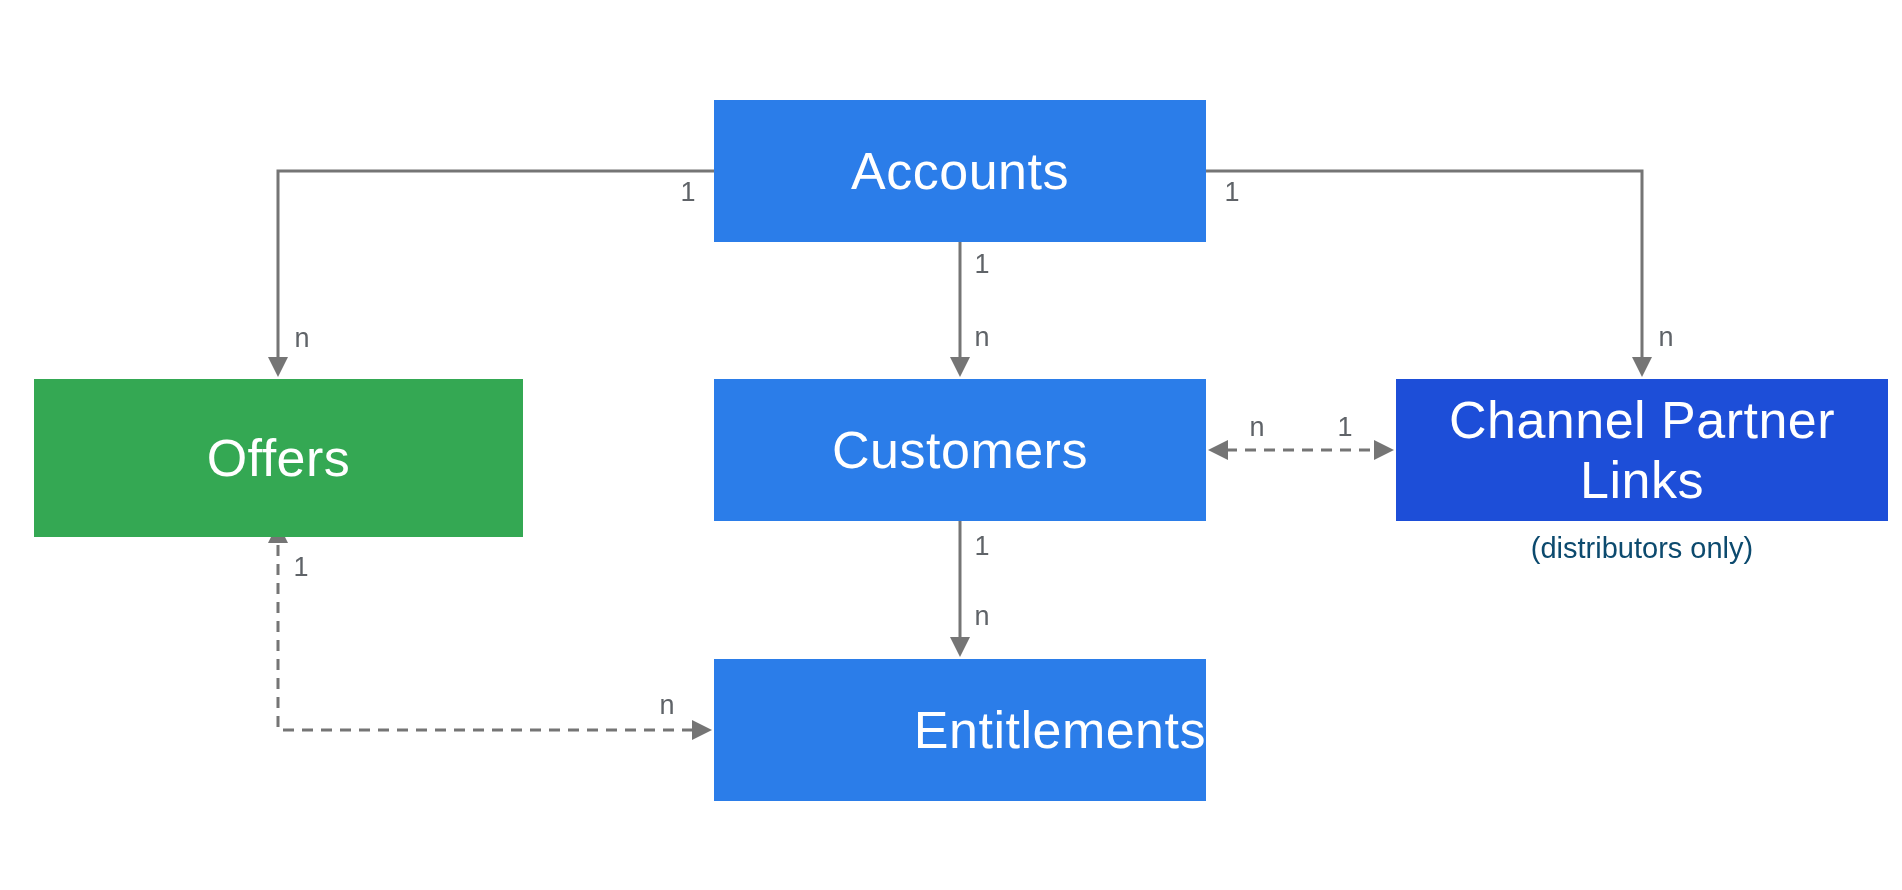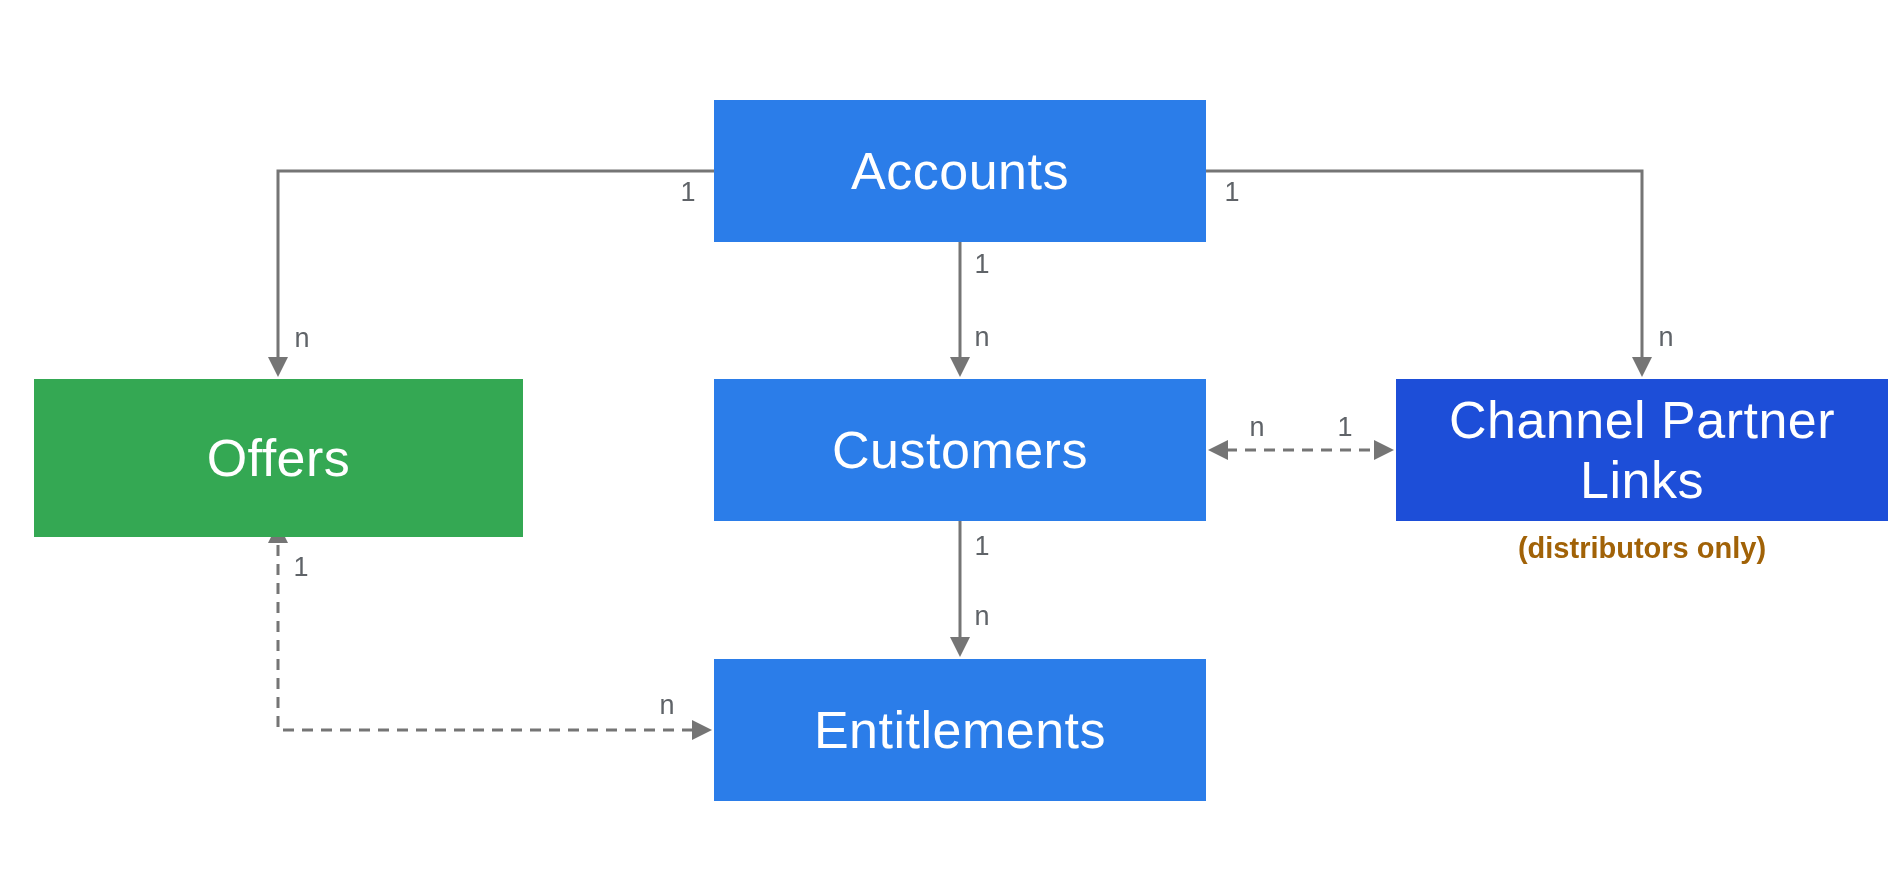--- a/index.html
+++ b/index.html
@@ -68,24 +68,23 @@
   .el-4f { left: 982px;  top: 546px; }
   .el-4t { left: 982px;  top: 616px; }
   .el-5f { left: 301px;  top: 567px; }
   .el-5t { left: 667px;  top: 705px; }
 
   .node-note {
     position: absolute;
     left: 1642px;
     top: 548px;
     transform: translate(-50%, -50%);
-    color: #a16207;
+    color: #0c4a6e;
     font-size: 29px;
     white-space: nowrap;
-    font-weight: bold;
   }
 </style>
 </head>
 <body>
 
 <div class="canvas">
 
   <svg class="edges-svg" viewBox="0 0 1902 890" xmlns="http://www.w3.org/2000/svg">
 
     <path class="edge-line" d="M714,171 H278 V359"></path>
@@ -118,21 +117,21 @@
   </div>
 
   <div class="node node-customers" style="background-color: rgb(43, 125, 233);">
     <span>Customers</span>
   </div>
 
   <div class="node node-cpl" style="background-color: #1d4ed8;">
     <span>Channel Partner Links</span>
   </div>
 
-  <div class="node node-entitlements" style="background-color: rgb(43, 125, 233);">
+  <div class="node node-entitlements" style="background-color: rgb(43, 125, 233); justify-content: flex-end;">
     <span>Entitlements</span>
   </div>
 
   <div class="node-note">(distributors only)</div>
 
   <span class="edge-label el-0f">1</span>
   <span class="edge-label el-0t">n</span>
 
   <span class="edge-label el-1f">1</span>
   <span class="edge-label el-1t">n</span>

